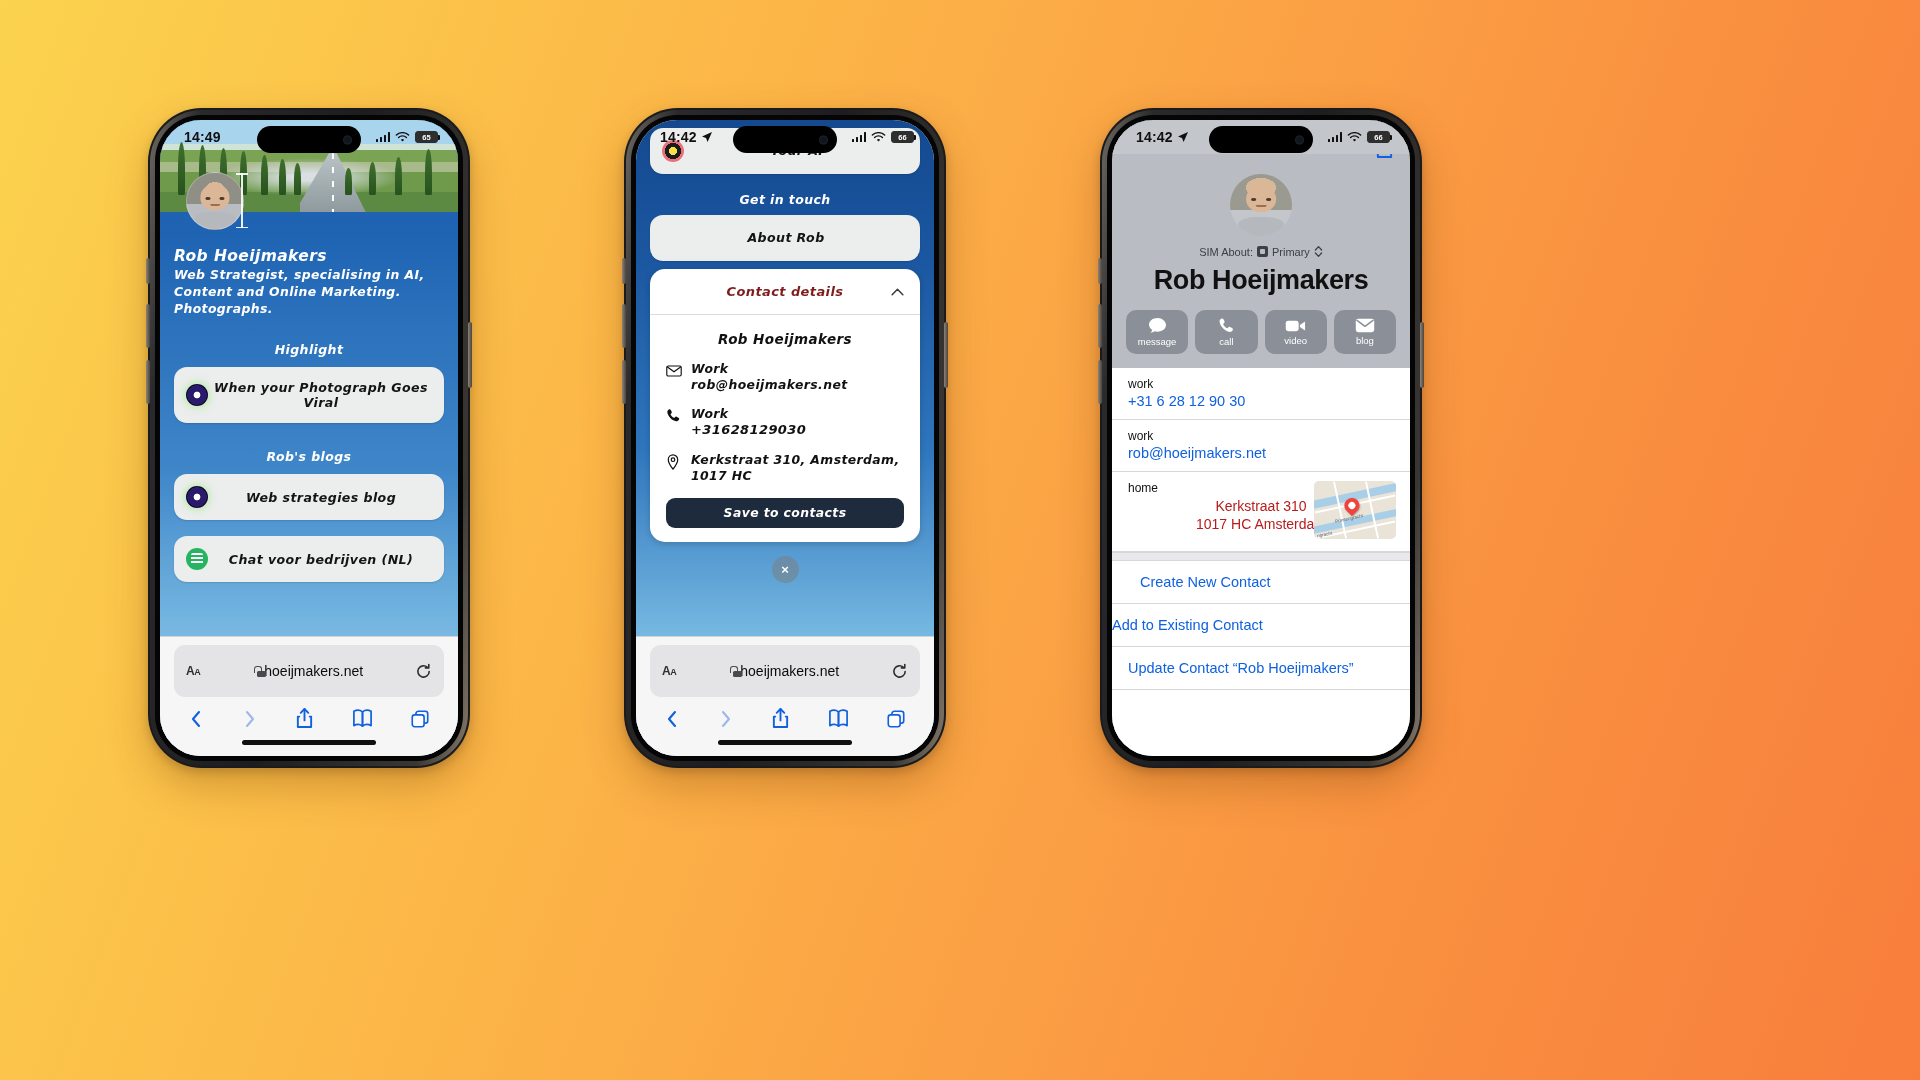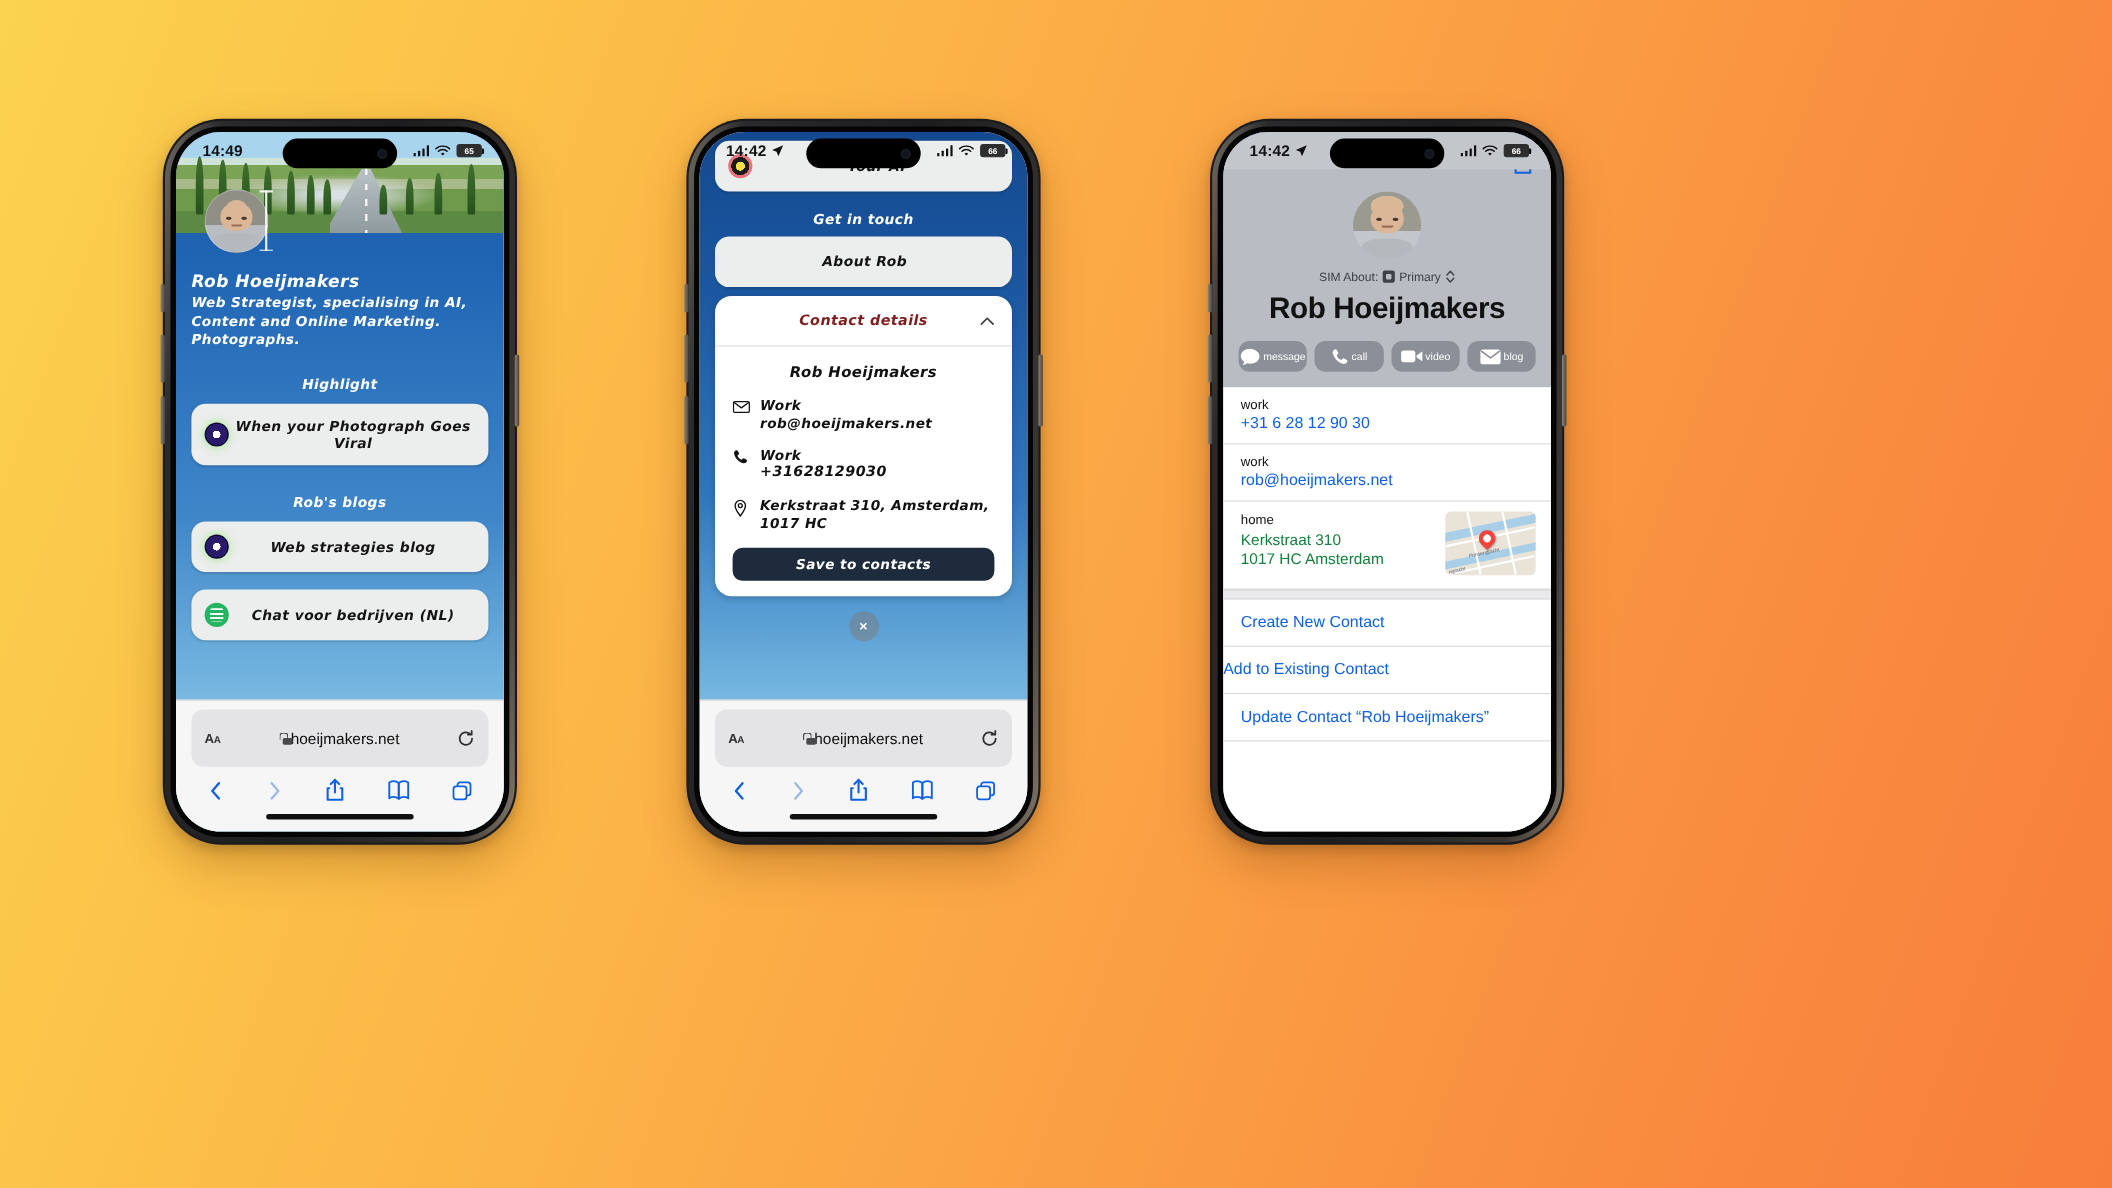--- a/index.html
+++ b/index.html
@@ -148,28 +148,28 @@
   .ct-avatar{ width:62px; height:62px; border-radius:50%; margin:0 auto; position:relative; overflow:hidden;
               background:
                 radial-gradient(ellipse 40% 26% at 50% 22%, #d9b897 0 60%, rgba(0,0,0,0) 61%),
                 linear-gradient(180deg,#9b9a90 0 58%, #c3c6ca 58% 100%); }
   .sim-line { font-size:11px; color:#3d4046; margin-top:9px; display:flex; align-items:center;
               justify-content:center; gap:4px; }
   .sim-chip { width:11px; height:11px; border-radius:2px; background:#3d4046; position:relative; }
   .sim-chip::after{ content:""; position:absolute; inset:3px; border-radius:1px; background:#b9bcc2; }
   .ct-name { font-size:27px; font-weight:600; color:#111; margin:7px 0 12px; letter-spacing:-.4px; }
   .act-row { display:flex; gap:7px; padding:0 14px 14px; flex:none; }
-  .act { flex:1; height:28px; border-radius:10px; background:#8b8f97; color:#fff;
-         display:flex; flex-direction:row; align-items:center; justify-content:center; gap:2px; }
+  .act { flex:1; height:44px; border-radius:10px; background:#8b8f97; color:#fff;
+         display:flex; flex-direction:column; align-items:center; justify-content:center; gap:2px; }
   .act .l { font-size:9.5px; }
   .fields { flex:1; background:#fff; overflow:hidden; }
   .frow { padding:9px 16px 10px; border-bottom:.6px solid #d7d7da; position:relative; }
   .frow .k { font-size:12px; color:#111; margin-bottom:2px; }
   .frow .v { font-size:14px; color:#1061e0; }
-  .frow .v.dark { color:#15803d; line-height:1.3; }
+  .frow .v.dark { color:#b91c1c; line-height:1.3;text-align:center; }
   .sep-gap { height:9px; background:#e9e9ec; border-top:.6px solid #d7d7da; border-bottom:.6px solid #d7d7da; }
   .minimap { position:absolute; right:14px; top:9px; width:82px; height:58px; border-radius:5px;
              overflow:hidden; background:#e9e3d8; }
   .minimap .water { position:absolute; left:-10%; top:18%; width:130%; height:13%;
                     background:#a9cfe8; transform:rotate(-12deg); }
   .minimap .water2{ position:absolute; left:-10%; top:62%; width:130%; height:12%;
                     background:#a9cfe8; transform:rotate(-12deg); }
   .minimap .rd { position:absolute; background:#fff; }
   .minimap .lbl{ position:absolute; font-size:4.6px; color:#5a6470; transform:rotate(-12deg); white-space:nowrap; }
   .pin { position:absolute; left:50%; top:30%; transform:translate(-50%,-50%);
@@ -554,21 +554,21 @@
               <span class="rd" style="left:30%; top:0; width:2px; height:100%; transform:rotate(-12deg);"></span>
               <span class="rd" style="left:70%; top:0; width:2px; height:100%; transform:rotate(-12deg);"></span>
               <span class="lbl" style="left:26%; top:60%;">Prinsengracht</span>
               <span class="lbl" style="left:4%; top:88%;">ngracht</span>
               <span class="pin"></span>
             </div>
           </div>
 
           <div class="sep-gap"></div>
 
-          <div class="frow link" style="padding:13px 16px;">
+          <div class="frow link" style="padding:13px 28px;">
             <div class="v">Create New Contact</div>
           </div>
           <div class="frow link" style="padding:13px 0;">
             <div class="v">Add to Existing Contact</div>
           </div>
           <div class="frow link" style="padding:13px 16px;">
             <div class="v">Update Contact “Rob Hoeijmakers”</div>
           </div>
         </div>
       </div>

